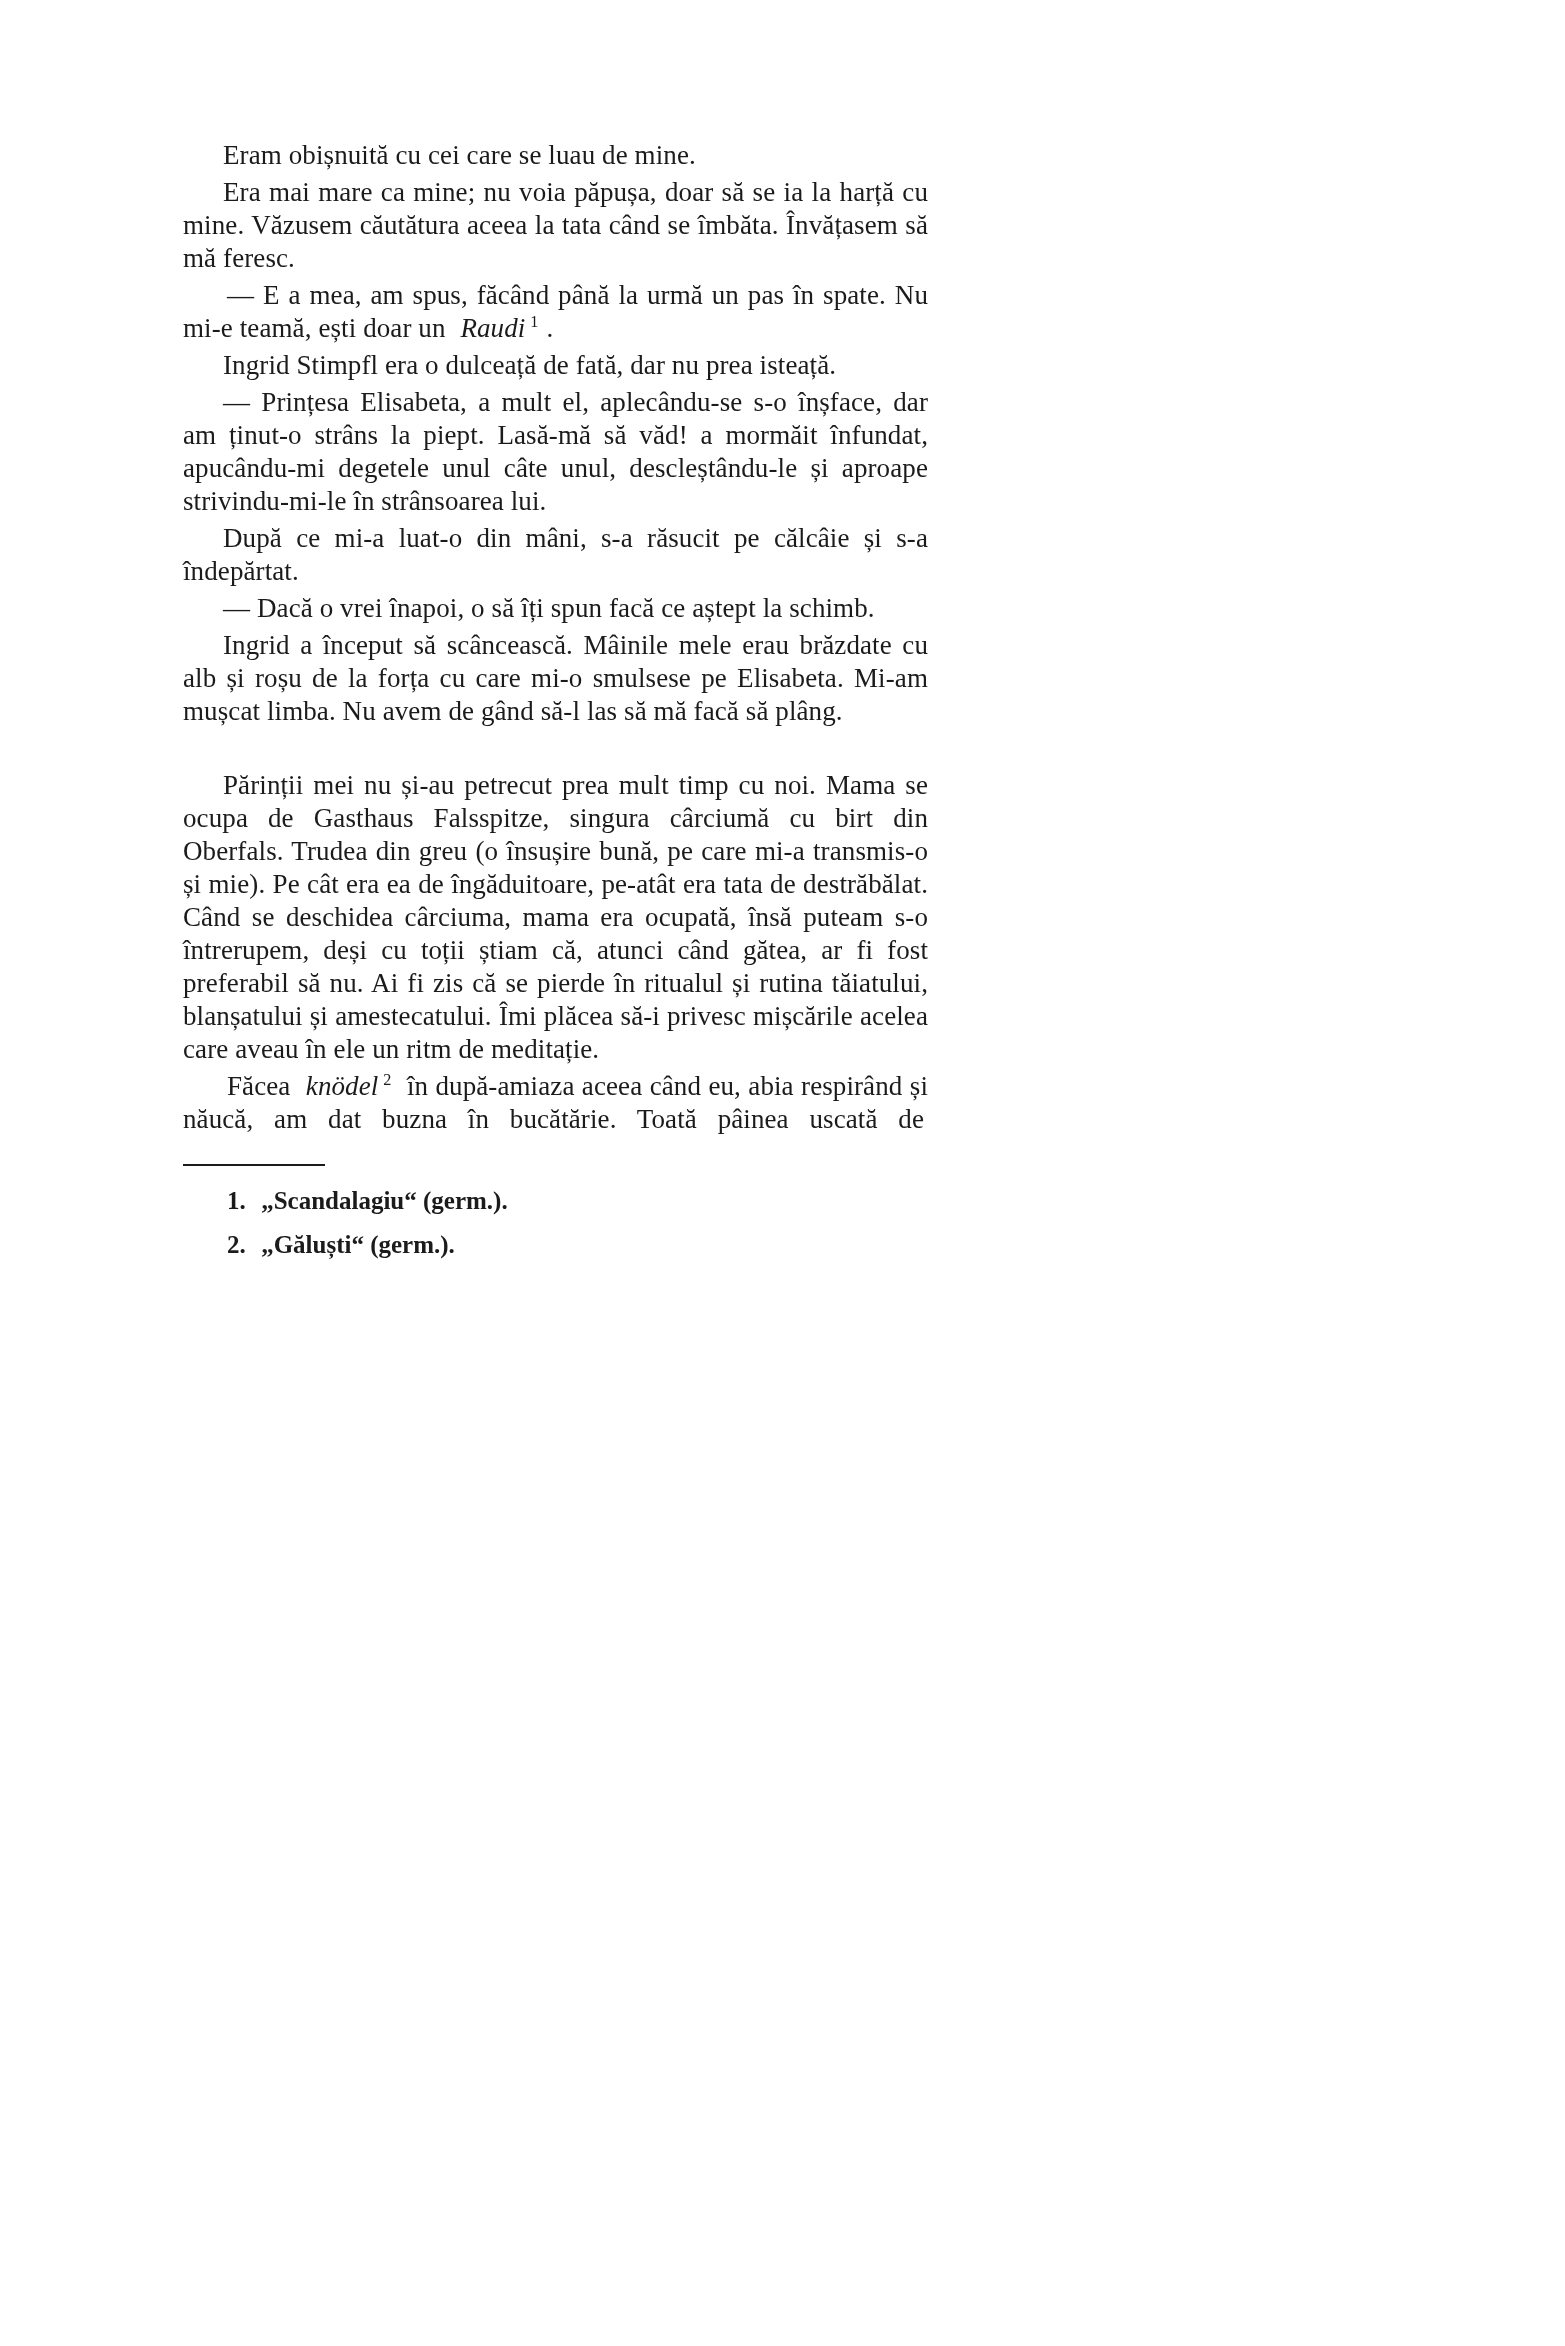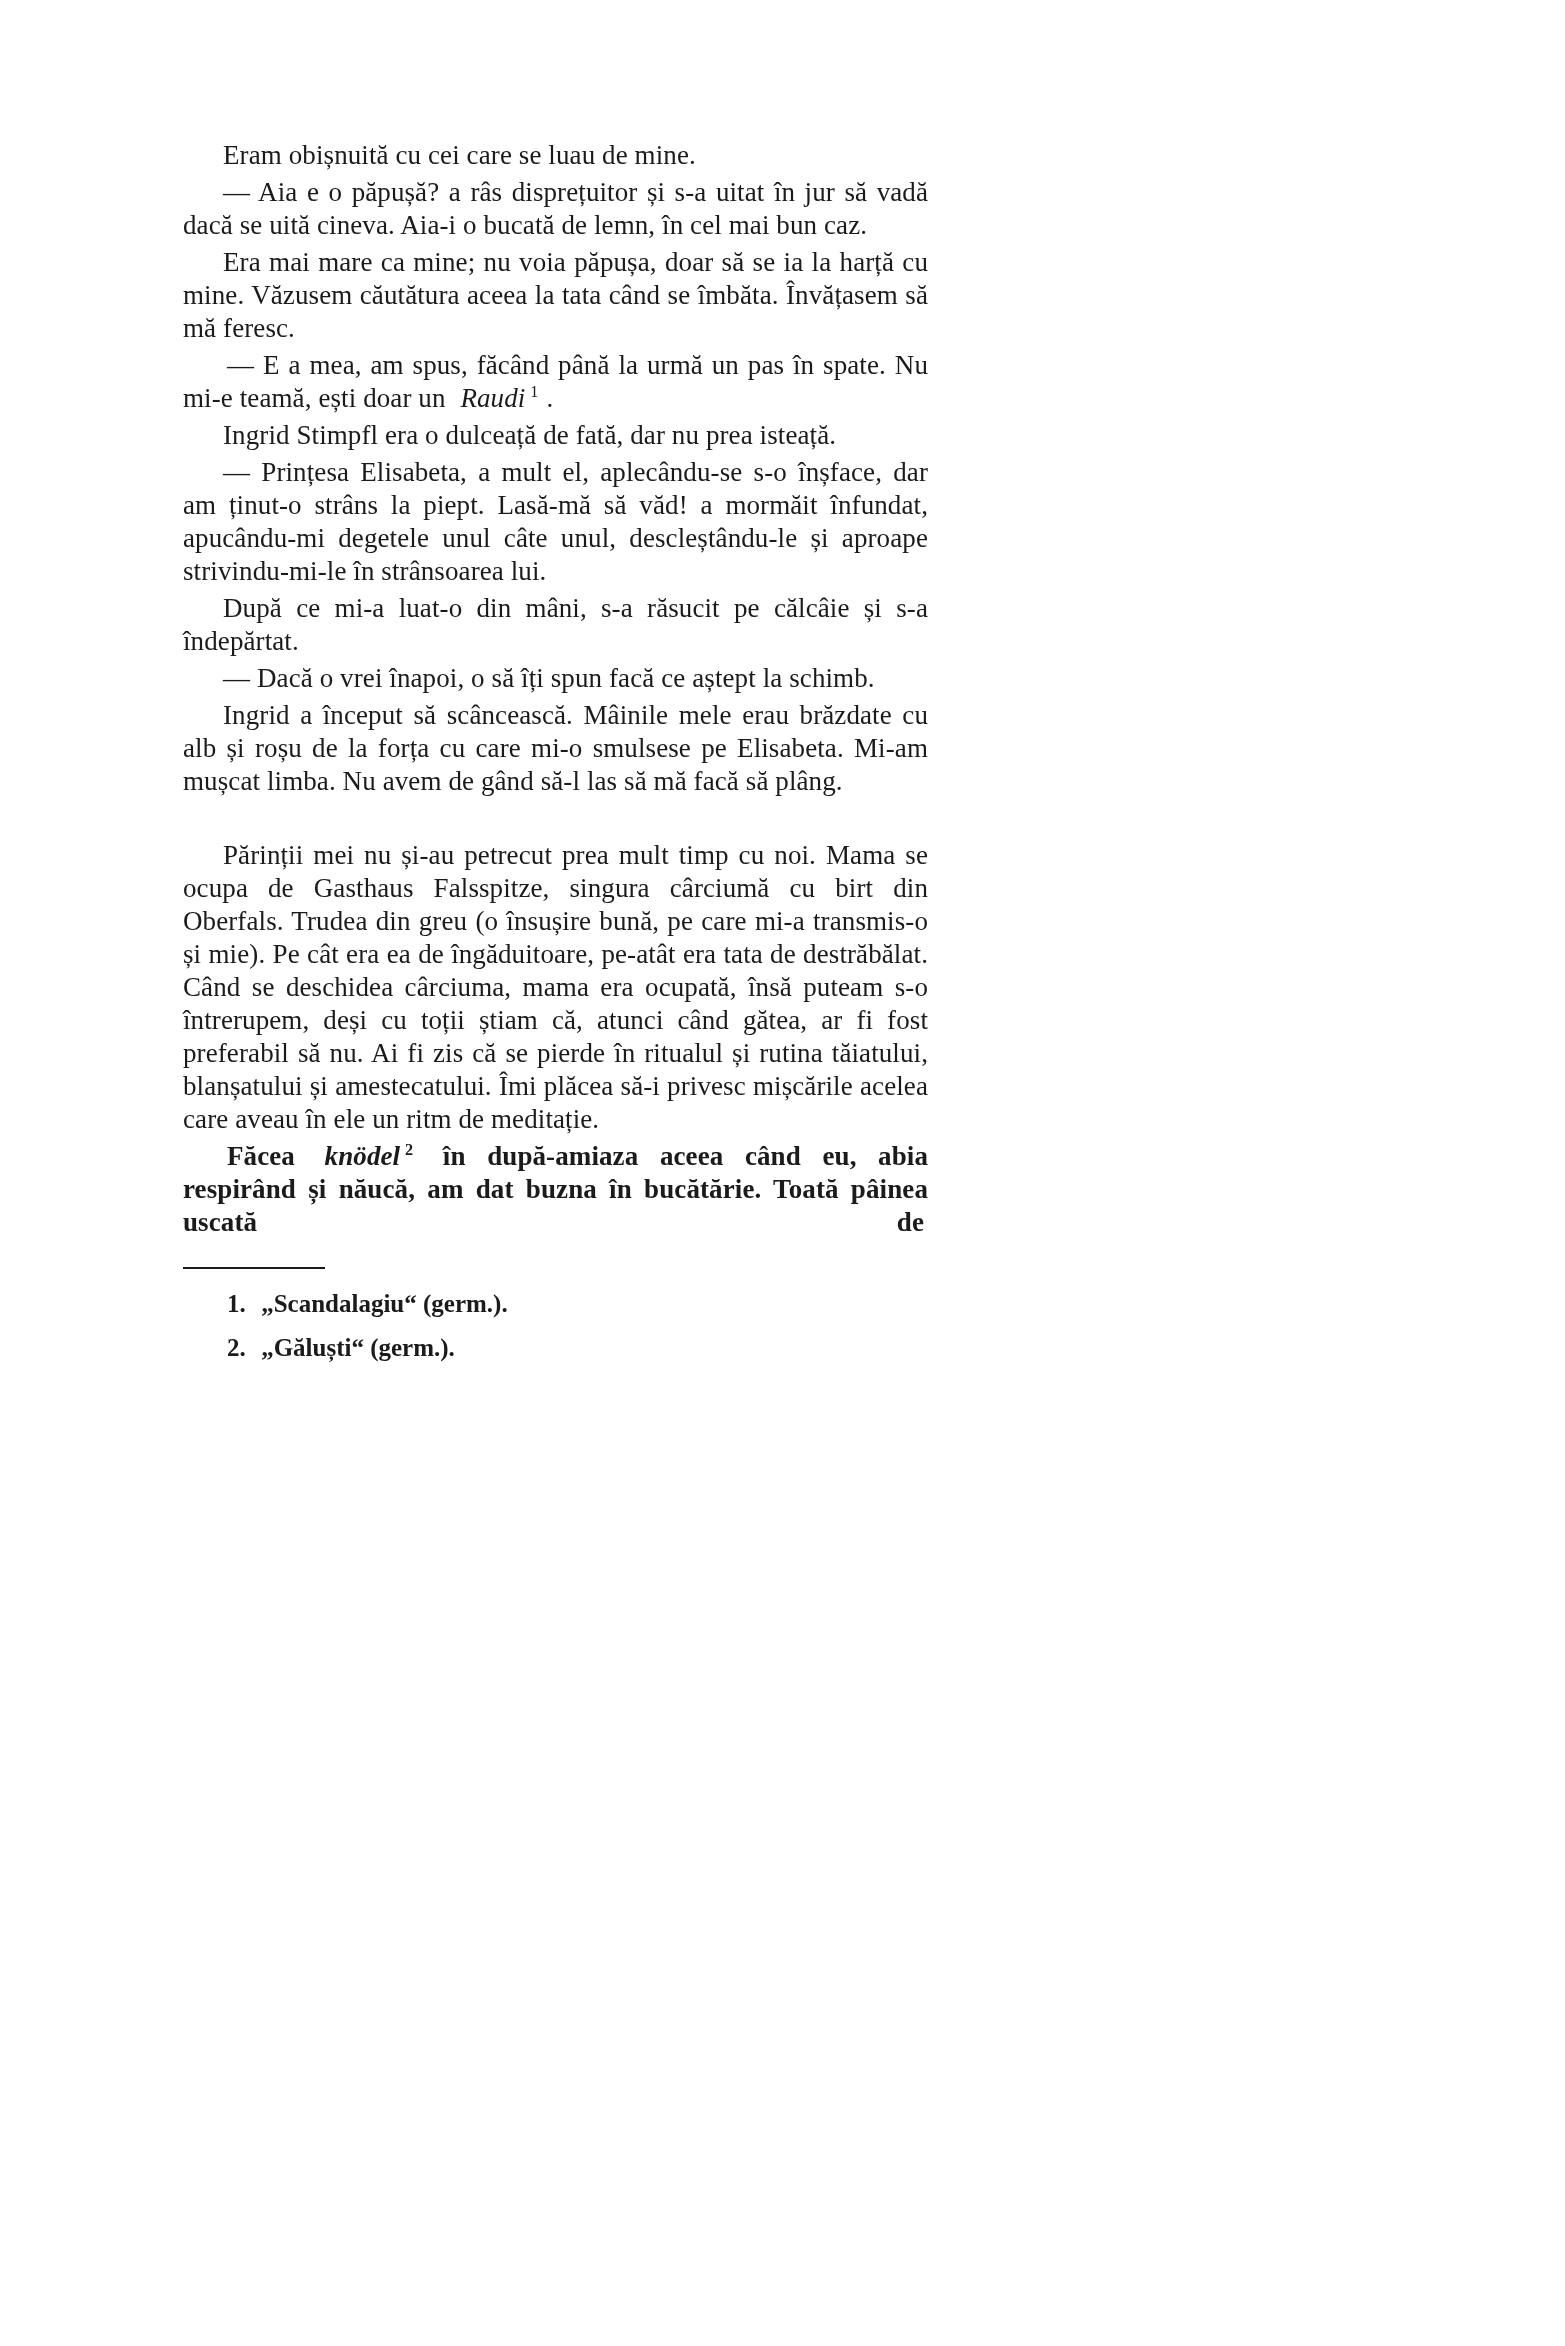--- a/index.html
+++ b/index.html
@@ -34,21 +34,20 @@
   p.para {
     font-size: 27px;
     line-height: 33px;
     text-align: justify;
     text-indent: 40px;
     letter-spacing: 0.1px;
   }
 
   p.para.justify-last {
     text-align-last: justify;
-    font-weight: bold;
   }
 
   .section-gap {
     height: 33px;
   }
 
   i.term {
     font-style: italic;
   }
 
@@ -89,21 +88,20 @@
   }
 </style>
 </head>
 <body>
 
 <div class="page">
   <div class="text-block">
 
     <p class="para">Eram obișnuită cu cei care se luau de mine.</p>
 
-    <p class="para">— Aia e o păpușă? a râs disprețuitor și s-a uitat în jur să vadă dacă se uită cineva. Aia-i o bucată de lemn, în cel mai bun caz.</p>
 
     <p class="para">Era mai mare ca mine; nu voia păpușa, doar să se ia la harță cu mine. Văzusem căutătura aceea la tata când se îmbăta. Învățasem să mă feresc.</p>
 
     <p class="para"><span>— E a mea, am spus, făcând până la urmă un pas în spate. Nu mi-e teamă, ești doar un </span><i class="term">Raudi</i><sup class="fn-ref">1</sup><span>.</span></p>
 
 
     <p class="para">Ingrid Stimpfl era o dulceață de fată, dar nu prea isteață.</p>
 
     <p class="para">— Prințesa Elisabeta, a mult el, aplecându-se s-o înșface, dar am ținut-o strâns la piept. Lasă-mă să văd! a mormăit înfundat, apucându-mi degetele unul câte unul, descleștându-le și aproape strivindu-mi-le în strânsoarea lui.</p>
 

